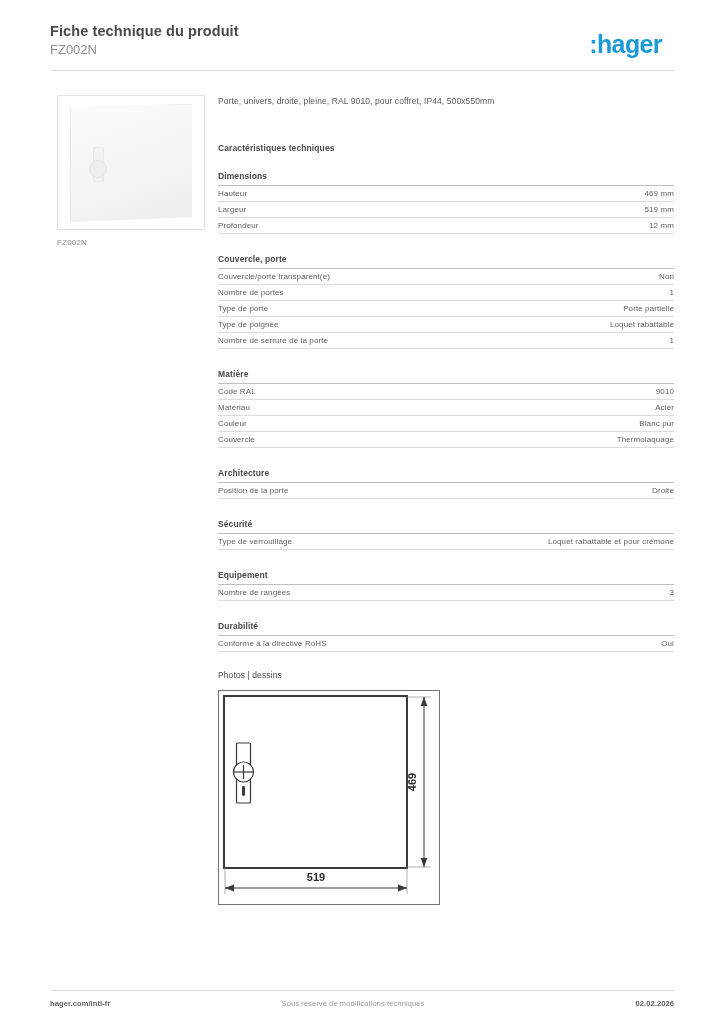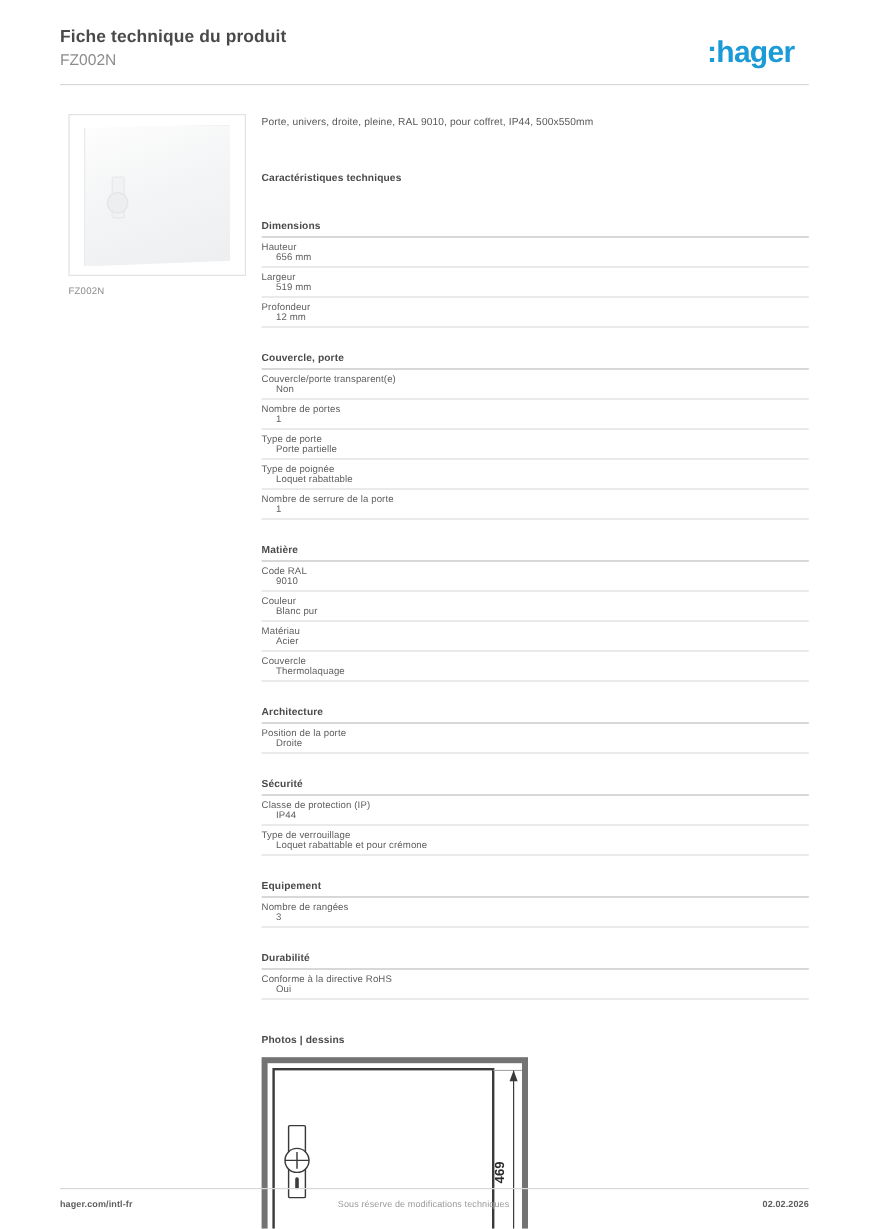--- a/index.html
+++ b/index.html
@@ -120,67 +120,66 @@
   }
   .spec-title {
     margin-top: 36px;
     font-size: 8.5px;
     font-weight: bold;
     color: #4a4a4a;
     letter-spacing: 0.1px;
   }
 
   .spec-group { margin-top: 20px; }
-  .spec-group:first-of-type { margin-top: 30px; }
+  .spec-group:first-of-type { margin-top: 18px; }
   .group-heading {
     font-size: 8.5px;
     font-weight: bold;
     color: #4a4a4a;
     letter-spacing: 0.1px;
     padding-bottom: 4px;
     border-bottom: 1px solid #bfbfbf;
   }
   .spec-row {
     display: flex;
-    justify-content: flex-end;
+    justify-content: space-between;
     align-items: baseline;
     border-bottom: 1px solid #dcdcdc;
     padding: 3px 0 3px 0;
     min-height: 14px;
-    flex-direction: column;
   }
   .spec-label {
     font-size: 8px;
     color: #5e5e5e;
     letter-spacing: 0.1px;
     white-space: nowrap;
   }
   .spec-value {
     font-size: 8px;
     color: #5e5e5e;
     letter-spacing: 0.1px;
     text-align: right;
     white-space: nowrap;
     padding-left: 12px;
   }
 
   
   .drawing-title {
-    margin-top: 28px;
+    margin-top: 18px;
     font-size: 8.5px;
-    font-weight: bold;
+    font-weight: normal;
     color: #4a4a4a;
     letter-spacing: 0.1px;
   }
   .drawing-frame {
     margin-top: 10px;
     position: relative;
     width: 222px;
     height: 215px;
-    border: 5px solid #737373;
+    border: 1px solid #737373;
     background: #ffffff;
   }
   .drawing-svg { display: block; }
 
   
   .footer-rule {
     position: absolute;
     left: 50px; top: 990px;
     width: 624px;
     height: 1px;
@@ -244,21 +243,21 @@
 
     <div class="product-desc">Porte, univers, droite, pleine, RAL 9010, pour coffret, IP44, 500x550mm</div>
 
     <div class="spec-title">Caractéristiques techniques</div>
 
     <div id="spec-groups">
         <div class="spec-group">
           <div class="group-heading">Dimensions</div>
           <div class="spec-row">
             <span class="spec-label">Hauteur</span>
-            <span class="spec-value">656 mm</span>
+            <span class="spec-value">469 mm</span>
           </div>
           <div class="spec-row">
             <span class="spec-label">Largeur</span>
             <span class="spec-value">519 mm</span>
           </div>
           <div class="spec-row">
             <span class="spec-label">Profondeur</span>
             <span class="spec-value">12 mm</span>
           </div>
         </div>
@@ -285,45 +284,41 @@
             <span class="spec-value">1</span>
           </div>
         </div>
         <div class="spec-group">
           <div class="group-heading">Matière</div>
           <div class="spec-row">
             <span class="spec-label">Code RAL</span>
             <span class="spec-value">9010</span>
           </div>
           <div class="spec-row">
+            <span class="spec-label">Matériau</span>
+            <span class="spec-value">Acier</span>
+          </div>
+          <div class="spec-row">
             <span class="spec-label">Couleur</span>
             <span class="spec-value">Blanc pur</span>
           </div>
           <div class="spec-row">
-            <span class="spec-label">Matériau</span>
-            <span class="spec-value">Acier</span>
-          </div>
-          <div class="spec-row">
             <span class="spec-label">Couvercle</span>
             <span class="spec-value">Thermolaquage</span>
           </div>
         </div>
         <div class="spec-group">
           <div class="group-heading">Architecture</div>
           <div class="spec-row">
             <span class="spec-label">Position de la porte</span>
             <span class="spec-value">Droite</span>
           </div>
         </div>
         <div class="spec-group">
           <div class="group-heading">Sécurité</div>
-          <div class="spec-row">
-            <span class="spec-label">Classe de protection (IP)</span>
-            <span class="spec-value">IP44</span>
-          </div>
           <div class="spec-row">
             <span class="spec-label">Type de verrouillage</span>
             <span class="spec-value">Loquet rabattable et pour crémone</span>
           </div>
         </div>
         <div class="spec-group">
           <div class="group-heading">Equipement</div>
           <div class="spec-row">
             <span class="spec-label">Nombre de rangées</span>
             <span class="spec-value">3</span>

